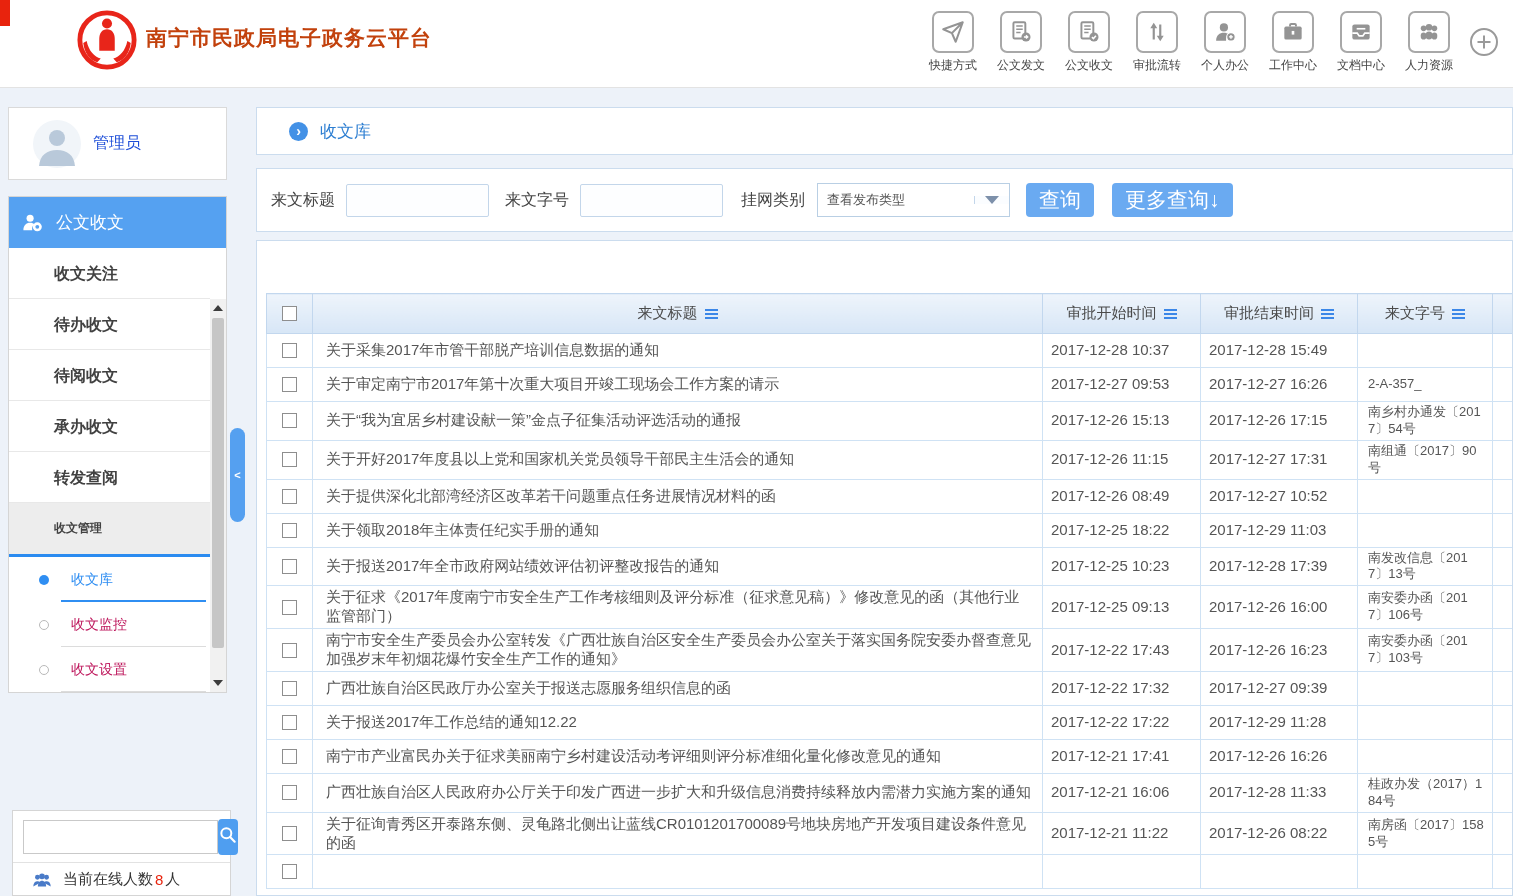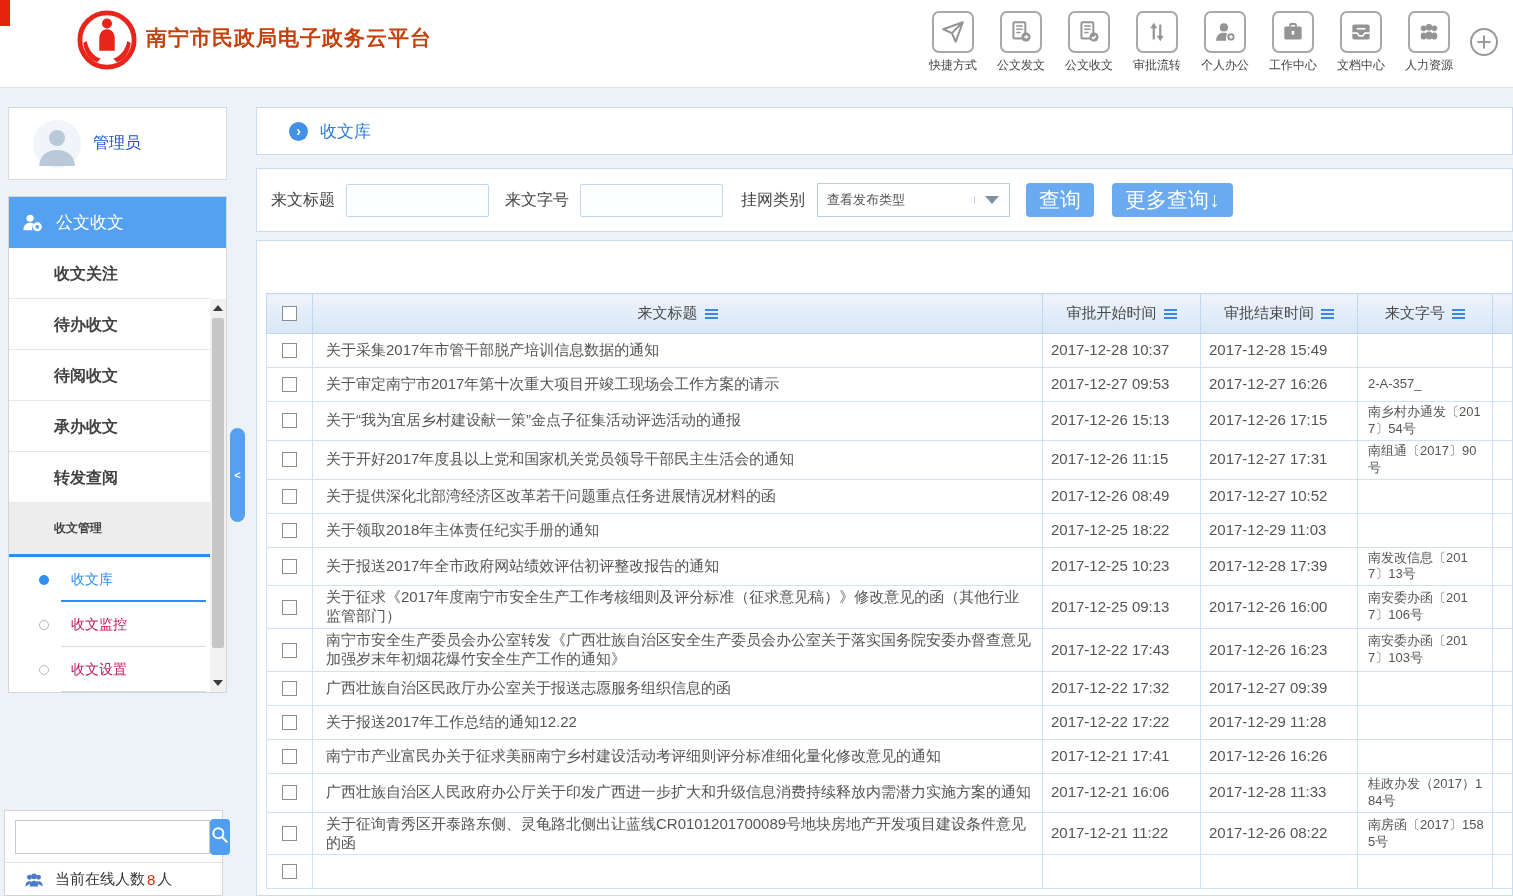--- a/index.html
+++ b/index.html
@@ -37,21 +37,21 @@
   .sub-item.active .sub-label{color:#2f8ef2}
   .sub-line{position:absolute;left:52px;right:4px;bottom:0;border-bottom:1px solid #dcdcdc}
   .sub-item.active .sub-line{border-bottom:2px solid #2f8ef2}
   .mscroll{position:absolute;top:51px;right:0;width:16px;bottom:0;background:#f1f1f1}
   .m-arrow{position:absolute;left:0;width:16px;height:18px;display:flex;align-items:center;justify-content:center;cursor:pointer}
   .m-up{top:0}.m-down{bottom:0}
   .tri-up{width:0;height:0;border-left:5px solid transparent;border-right:5px solid transparent;border-bottom:6px solid #3c3c3c}
   .tri-down{width:0;height:0;border-left:5px solid transparent;border-right:5px solid transparent;border-top:6px solid #3c3c3c}
   .mthumb{position:absolute;top:19px;left:2px;width:12px;height:330px;background:#c6c6c6;border-radius:2px;cursor:pointer}
 
-  .side-bottom{position:absolute;left:4px;top:810px;width:219px;height:86px;background:#fff;border:1px solid #d5d5d5}
+  .side-bottom{position:absolute;left:12px;top:810px;width:219px;height:86px;background:#fff;border:1px solid #d5d5d5}
   .side-search{height:52px;display:flex;align-items:center;border-bottom:1px solid #e2e2e2}
   .side-search input{margin-left:10px;flex:1;height:34px;border:1px solid #c9c9c9;outline:none;padding:0 6px;font-size:14px}
   .side-search .sbtn{margin-right:11px;width:40px;height:36px;background:#4f9ef0;border:none;border-radius:4px;display:flex;align-items:center;justify-content:center;cursor:pointer}
   .online{height:33px;display:flex;align-items:center;font-size:15px;color:#333}
   .online .o-ic{margin-left:18px;margin-right:10px;display:flex}
   .o-count{color:#e8230d;margin:0 2px}
 
   .collapse{position:absolute;left:230px;top:428px;width:15px;height:94px;background:#55a0f0;border-radius:8px;color:#fff;font-size:11px;font-weight:bold;display:flex;align-items:center;justify-content:center;cursor:pointer}
 
   

